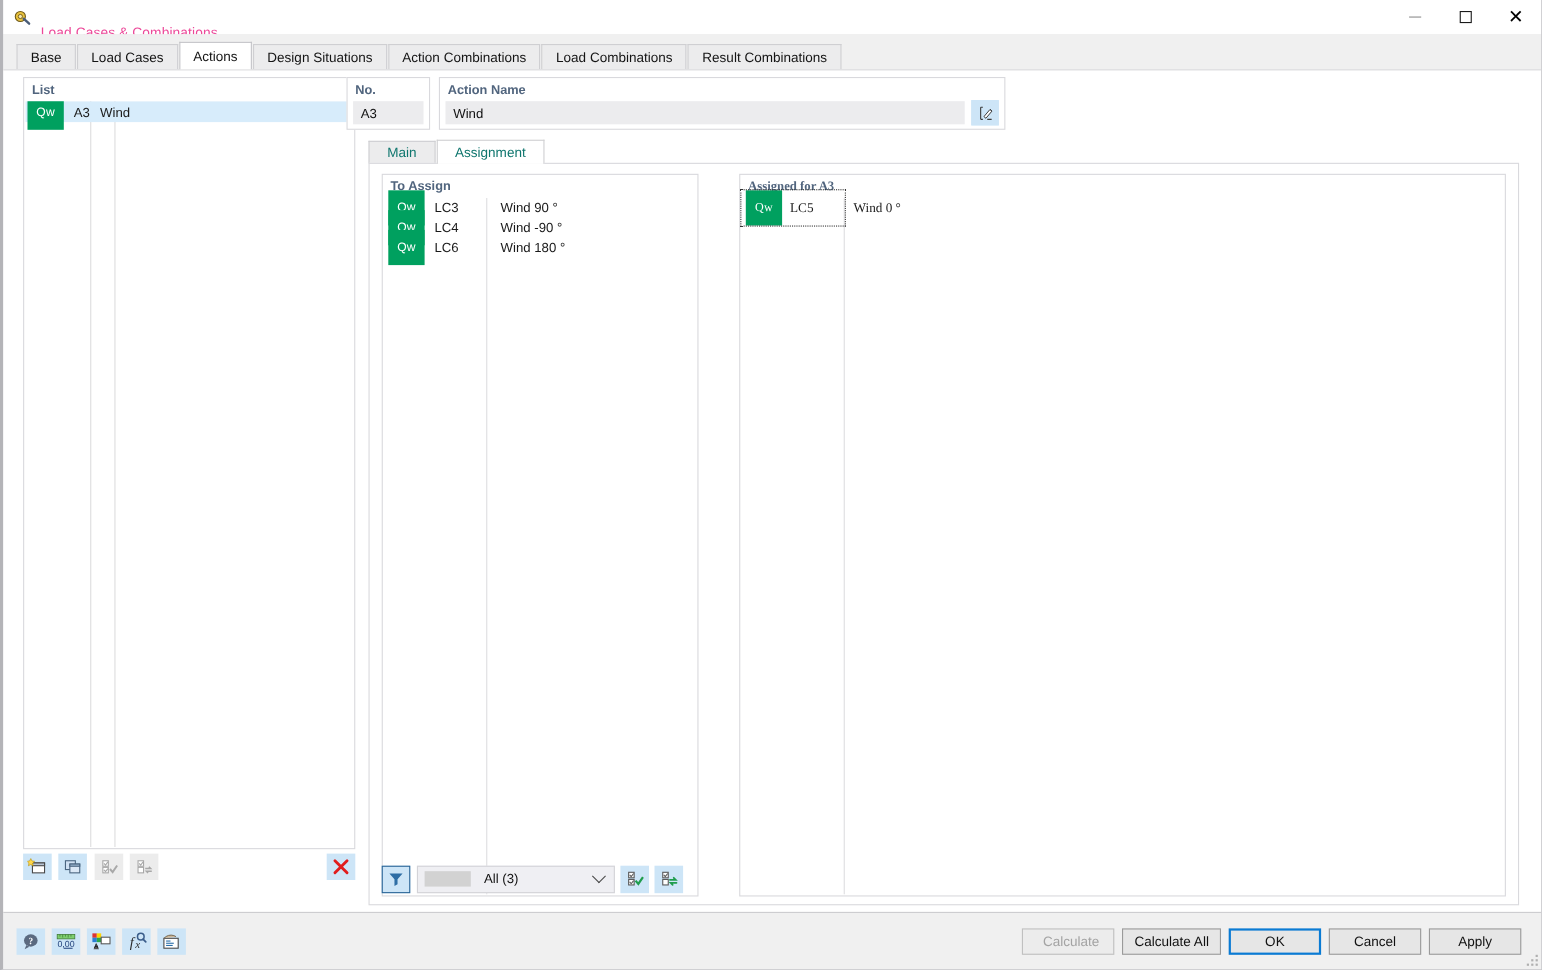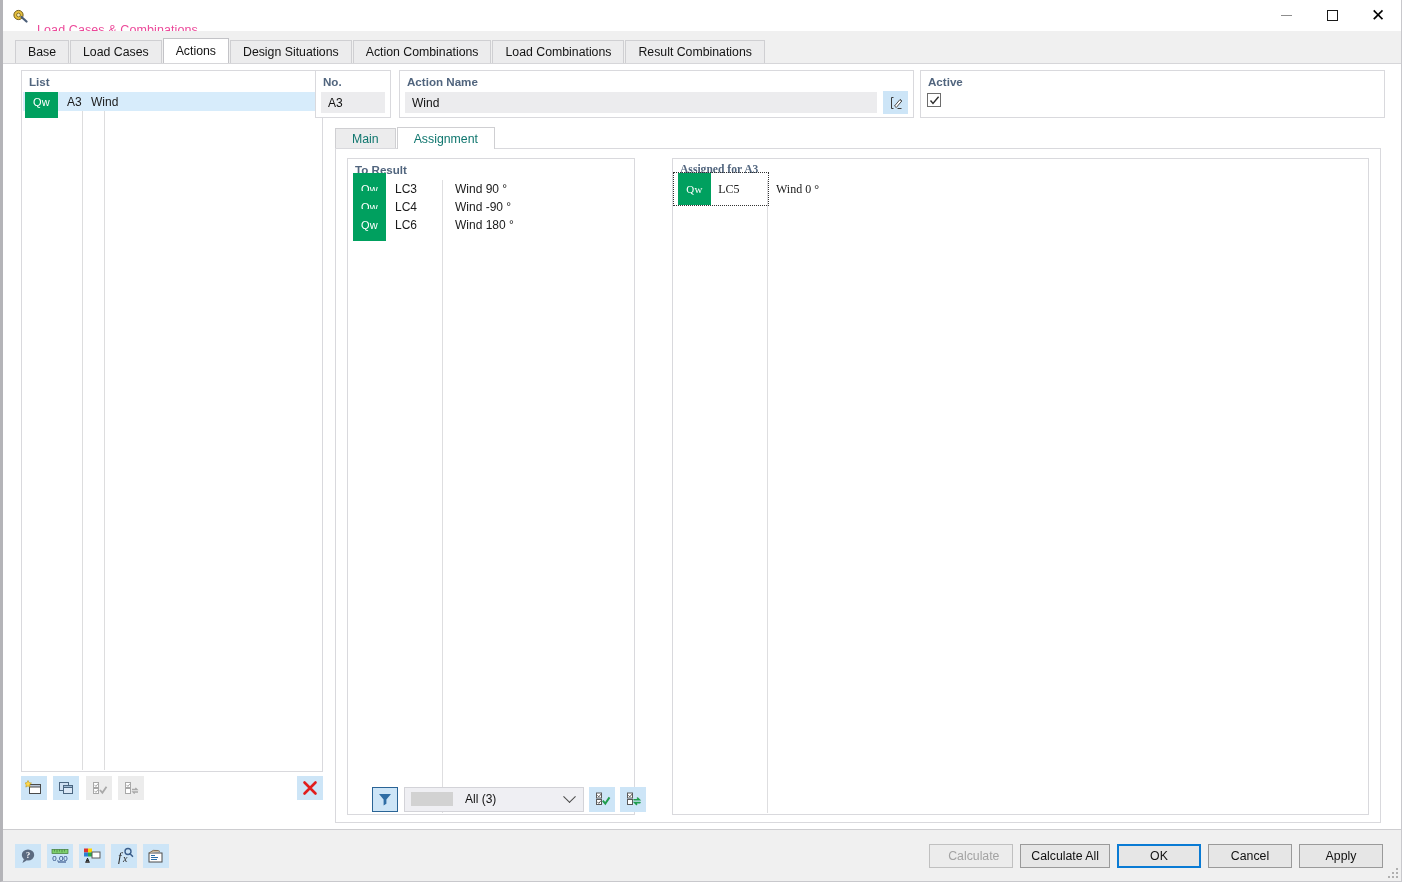--- a/index.html
+++ b/index.html
@@ -197,21 +197,21 @@
   
   .xfer { position: absolute; left: 630px; top: 340px; width: 28px; }
   .xbtn {
     width: 28px; height: 24px; display: flex; align-items: center; justify-content: center;
     margin-bottom: 4px; background: transparent;
   }
   .xbtn.act { background: #cde5f7; }
   .xbtn.disabled { background: #e9e9e9; }
 
   
-  .filter-row { position: absolute; left: 11px; bottom: 10px; height: 26px; display: flex; align-items: center; padding-left: 25px; }
+  .filter-row { position: absolute; left: 11px; bottom: 10px; height: 26px; display: flex; align-items: center; }
   .funnel-btn {
     width: 26px; height: 25px; background: #cde5f7; border: 1px solid #2a6496;
     display: flex; align-items: center; justify-content: center; margin-right: 6px;
   }
   #assign-combo { position: relative; width: 180px; height: 25px; }
   .sel-btn {
     width: 26px; height: 25px; background: #cde5f7; border: 1px solid transparent;
     display: flex; align-items: center; justify-content: center; margin-left: 5px;
   }
 
@@ -357,42 +357,34 @@
       <div class="edit-btn">
         <svg width="16" height="16" viewBox="0 0 16 16">
           <path d="M3.5 2.5 h2 M3.5 2.5 v11 M3.5 13.5 h2" stroke="#3a3a3a" stroke-width="1" fill="none"></path>
           <path d="M6.5 11 L12 4.5 l1.8 1.5 L8.3 12.5 z" fill="#fff" stroke="#3a3a3a" stroke-width=".9"></path>
           <path d="M12 4.5 l1.8 1.5" stroke="#3a3a3a" stroke-width=".9"></path>
           <path d="M9.5 13.5 h4" stroke="#3a3a3a" stroke-width="1"></path>
         </svg>
       </div>
     </div>
 
-    <div class="groupbox" id="active-box">
-      <div class="gb-label">Active</div>
-      <div class="chk">
-        <svg width="11" height="11" viewBox="0 0 11 11">
-            <path d="M1.5 5.5 L4 8.4 L9.6 1.8" stroke="#2c2c2c" stroke-width="1.4" fill="none"></path>
-          </svg>
-      </div>
-    </div>
 
     <div class="subtabs">
       <div class="stab">
           <span>Main</span>
         </div>
       <div class="stab active">
           <span>Assignment</span>
         </div>
     </div>
 
     <div id="assign-area">
 
       <div class="groupbox" id="to-assign">
-        <div class="gb-label">To Result</div>
+        <div class="gb-label">To Assign</div>
         <div class="pcol-divider" style="left:94px"></div>
         <div class="panel-rows">
           <div class="prow">
             <span class="p-badge">
                 <span class="badge">Qw</span>
               </span>
             <span class="p-id">LC3</span>
             <span class="p-desc">Wind 90 °</span>
           </div>
           <div class="prow">

